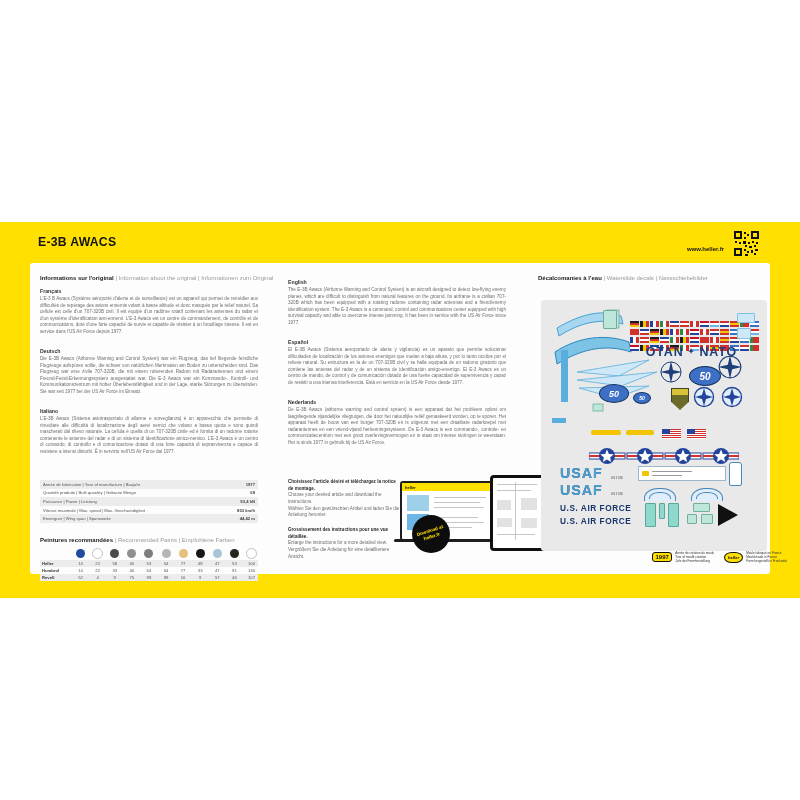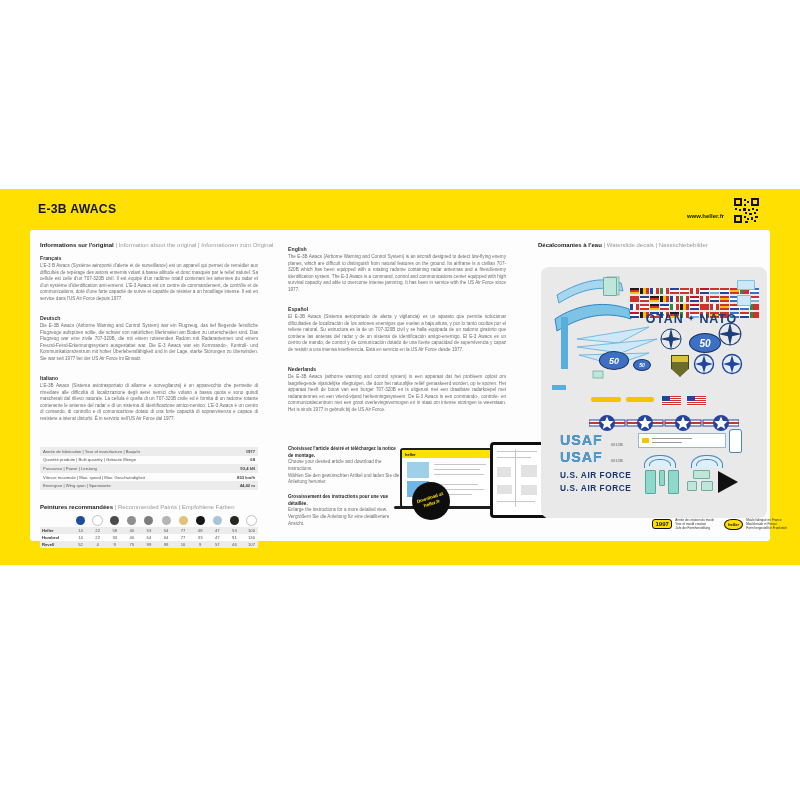--- a/index.html
+++ b/index.html
@@ -1,18 +1,18 @@
 <!DOCTYPE html>
 <html><head>
 <meta charset="utf-8">
 <style>
   html,body{margin:0;padding:0;background:#fff;}
   .page{position:relative;width:800px;height:800px;background:#ffffff;overflow:hidden;
         font-family:"Liberation Sans",sans-serif;color:#1a1a1a;}
-  .band{position:absolute;left:0;top:189px;width:800px;height:376px;background:#ffe000;}
+  .band{position:absolute;left:0;top:222px;width:800px;height:376px;background:#ffe000;}
   .band-title{position:absolute;left:38px;top:12px;font-size:13px;font-weight:800;
               letter-spacing:.3px;transform:scaleX(.94);transform-origin:left;color:#141414;}
   .band-url{position:absolute;right:76px;top:24px;font-size:6px;font-weight:700;color:#141414;}
   .qr{position:absolute;right:40px;top:8px;width:27px;height:27px;}
   .panel{position:absolute;left:30px;top:41px;width:740px;height:311px;background:#fdfdfd;border-radius:3px;}
 
   
   .col{position:absolute;top:0;}
   .col-left{left:10px;width:218px;}
   .col-mid{left:258px;width:218px;}
@@ -57,21 +57,21 @@
   .thumb{position:absolute;background:#9fd0ea;}
   .sketchline{position:absolute;background:#c7c7c7;height:1px;}
   .tablet{position:absolute;left:92px;top:0px;width:52px;height:70px;background:#fff;
           border:3px solid #101010;border-radius:4px;}
   .badge-disc{position:absolute;left:14px;top:40px;width:38px;height:38px;border-radius:50%;
               background:#0d0d0d;display:flex;align-items:center;justify-content:center;}
   .badge-disc span{display:block;font-size:4.6px;font-weight:700;color:#ffe000;text-align:center;
                    transform:rotate(-18deg);line-height:1.3;width:34px;}
 
   
-  .decal-sheet{position:absolute;left:3px;top:25px;width:226px;height:251px;background:#e9e9e9;border-radius:8px;overflow:hidden;}
+  .decal-sheet{position:absolute;left:3px;top:25px;width:226px;height:251px;background:#e9e9e9;border-radius:3px;overflow:hidden;}
   .abs{position:absolute;}
   .flag{width:9px;height:6px;display:inline-block;margin:0 .5px;}
   .flag-row{position:absolute;left:88px;white-space:nowrap;}
   .otan-nato{position:absolute;left:86px;top:44px;width:140px;text-align:center;
              font-size:13.5px;font-weight:800;color:#1d3f7a;letter-spacing:1px;transform:scaleX(.92);transform-origin:left;}
   .star-sep{font-size:8px;vertical-align:2px;color:#1d3f7a;}
   .fifty{background:#3d6fc4;border:1.2px solid #16335f;border-radius:50%;color:#fff;
          font-weight:800;font-style:italic;display:flex;align-items:center;justify-content:center;}
   .usaf-txt{position:absolute;font-weight:800;color:#4d9fd0;letter-spacing:1px;
             text-shadow:0 0 .5px #17356b;transform:scaleX(.95);transform-origin:left;}

